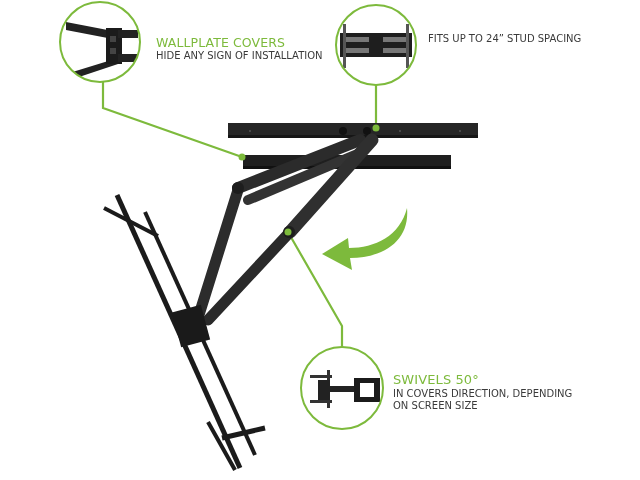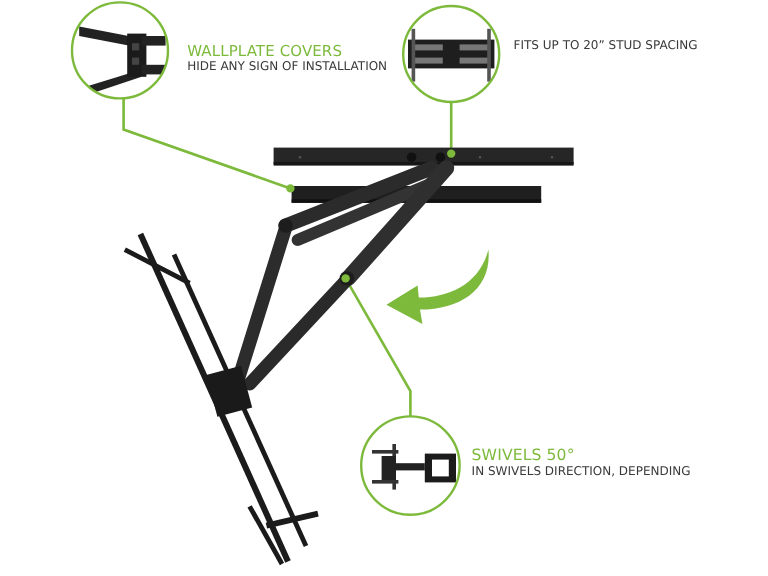--- a/index.html
+++ b/index.html
@@ -131,20 +131,21 @@
       <circle cx="342" cy="388" r="41" fill="none" stroke="#7dba3c" stroke-width="2"></circle>
     </g>
   </svg>
 
   <div id="c1-text" class="callout-text">
     <span class="callout-title">WALLPLATE COVERS</span>
     <span class="callout-sub">HIDE ANY SIGN OF INSTALLATION</span>
   </div>
 
   <div id="c2-text" class="callout-text">
-    <span class="callout-sub">FITS UP TO 20” STUD SPACING</span>
+    <span class="callout-sub">FITS UP TO 24” STUD SPACING</span>
   </div>
 
   <div id="c3-text" class="callout-text">
     <span class="callout-title">SWIVELS 50°</span>
-    <span class="callout-sub">IN SWIVELS DIRECTION, DEPENDING</span>
+    <span class="callout-sub">IN COVERS DIRECTION, DEPENDING</span>
+    <span class="callout-sub">ON SCREEN SIZE</span>
   </div>
 </div>
 
 </body></html>

